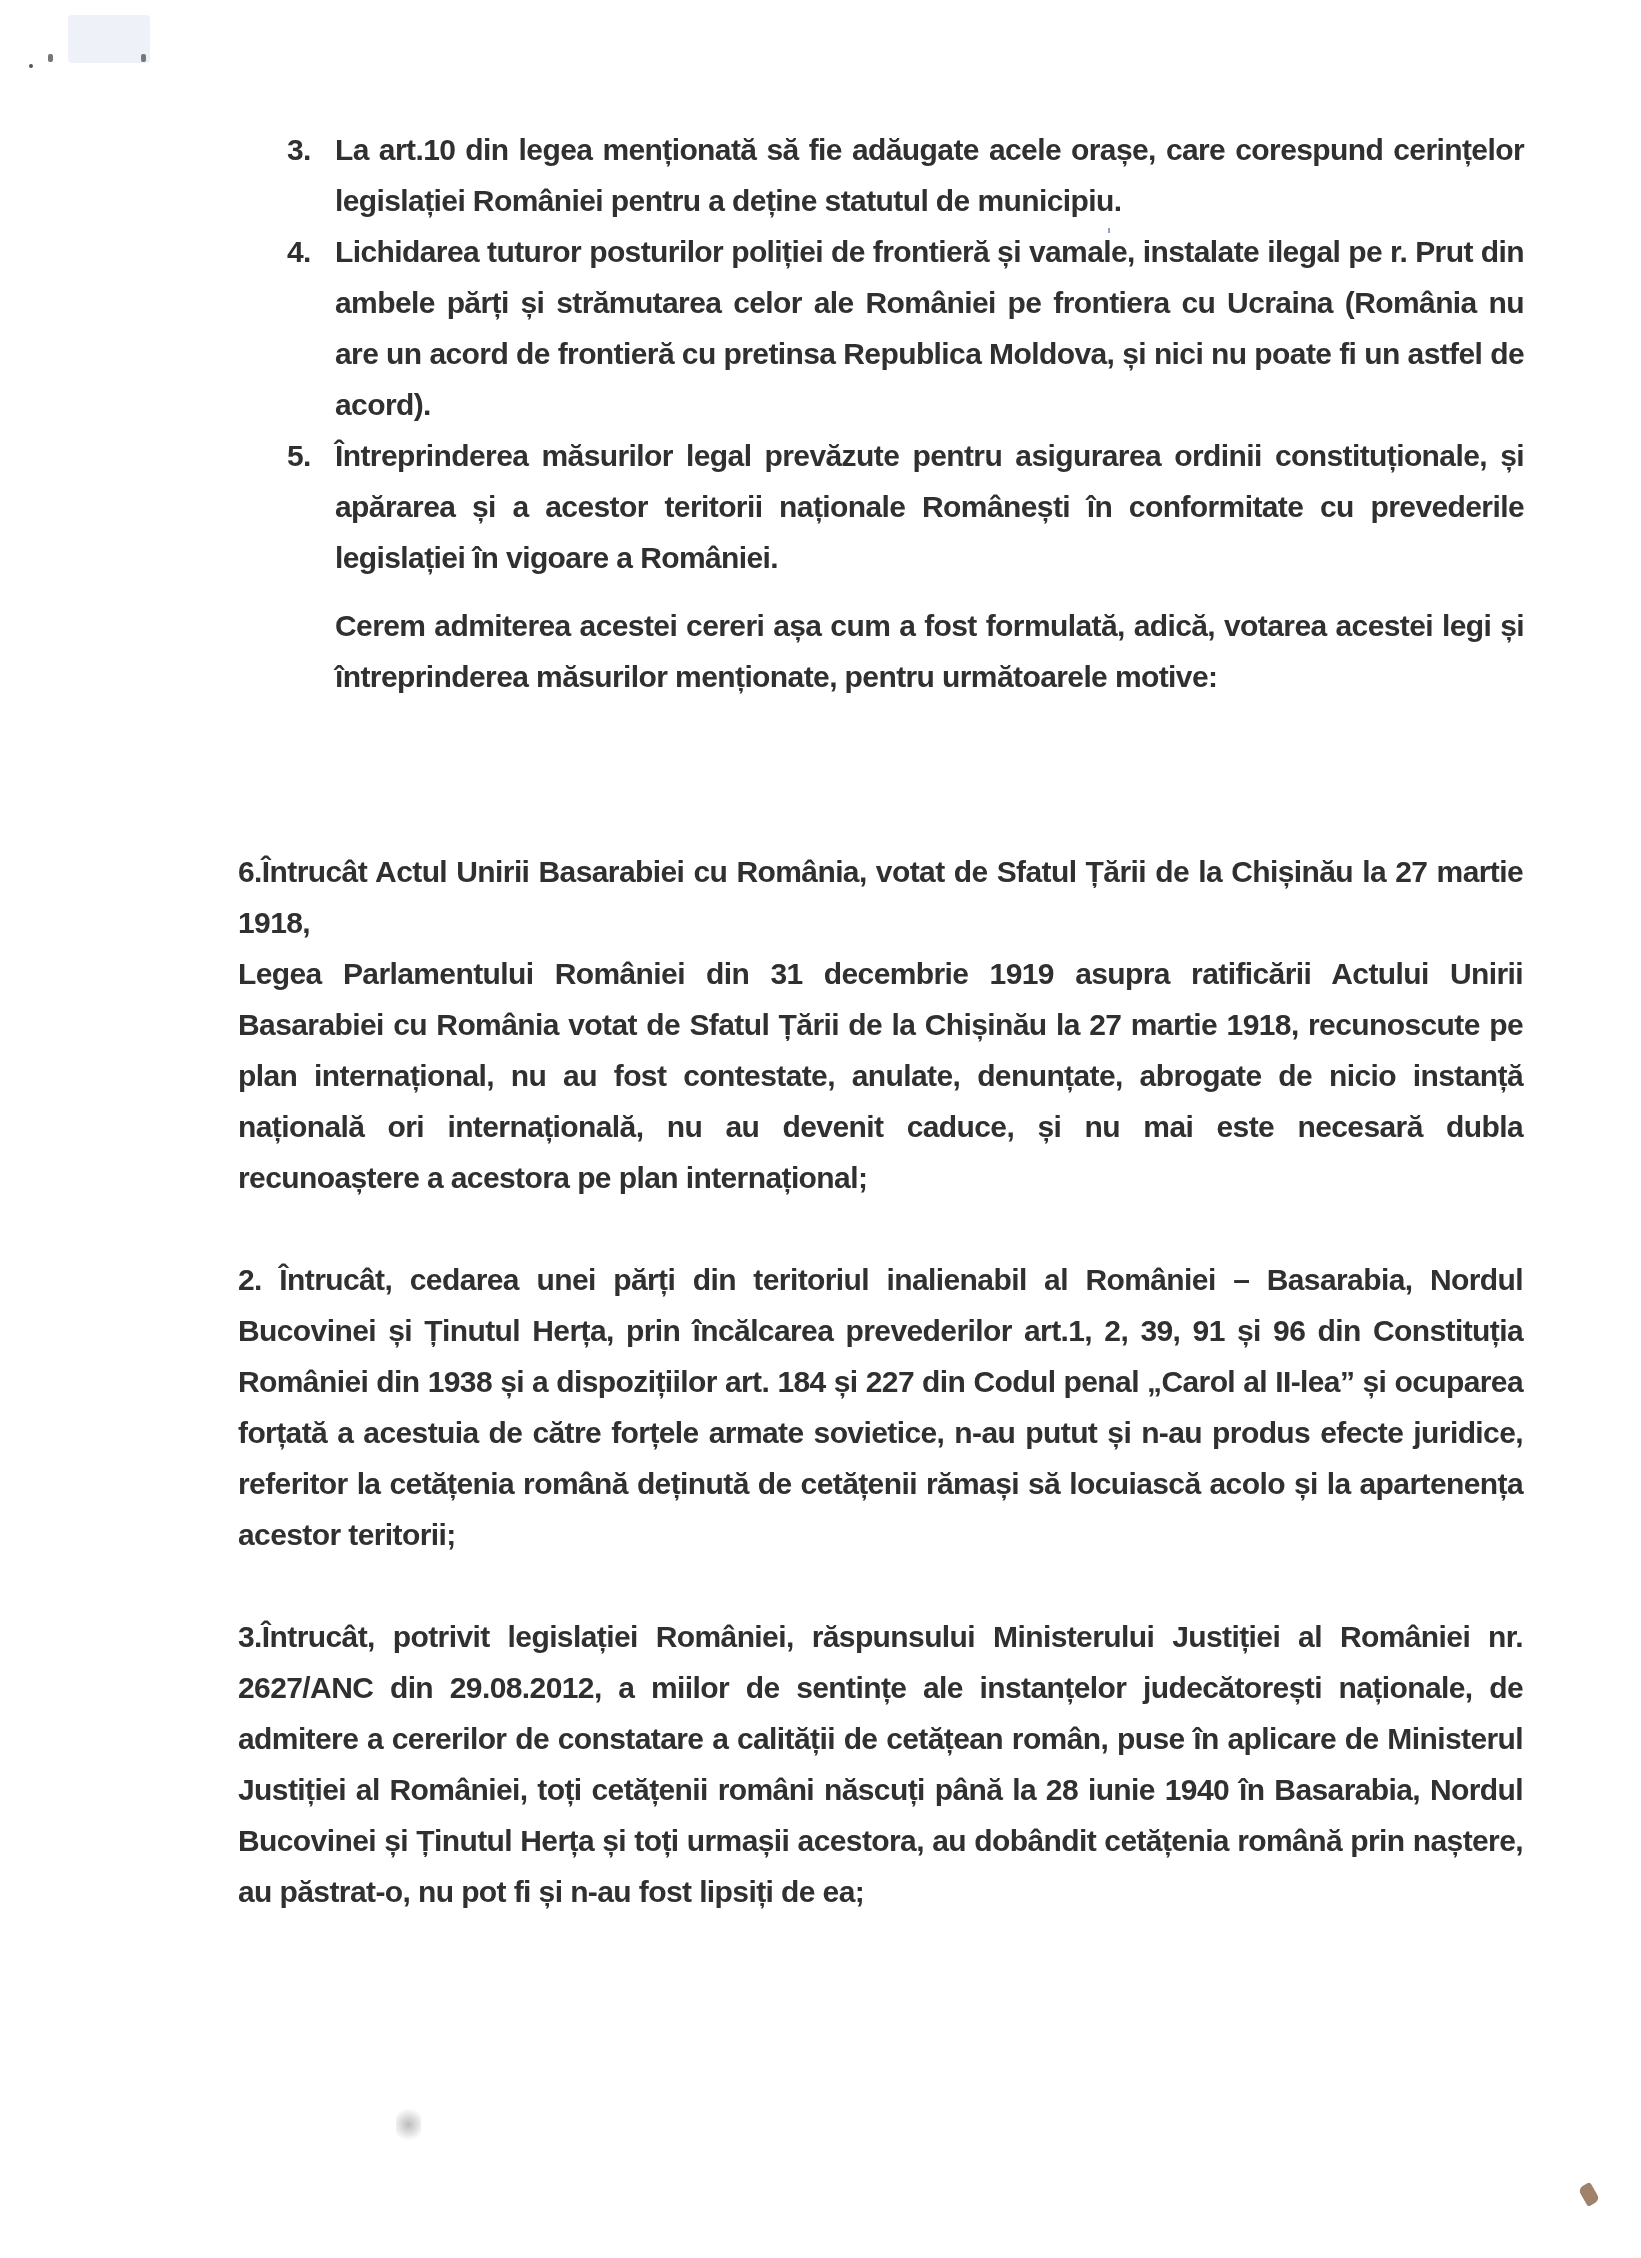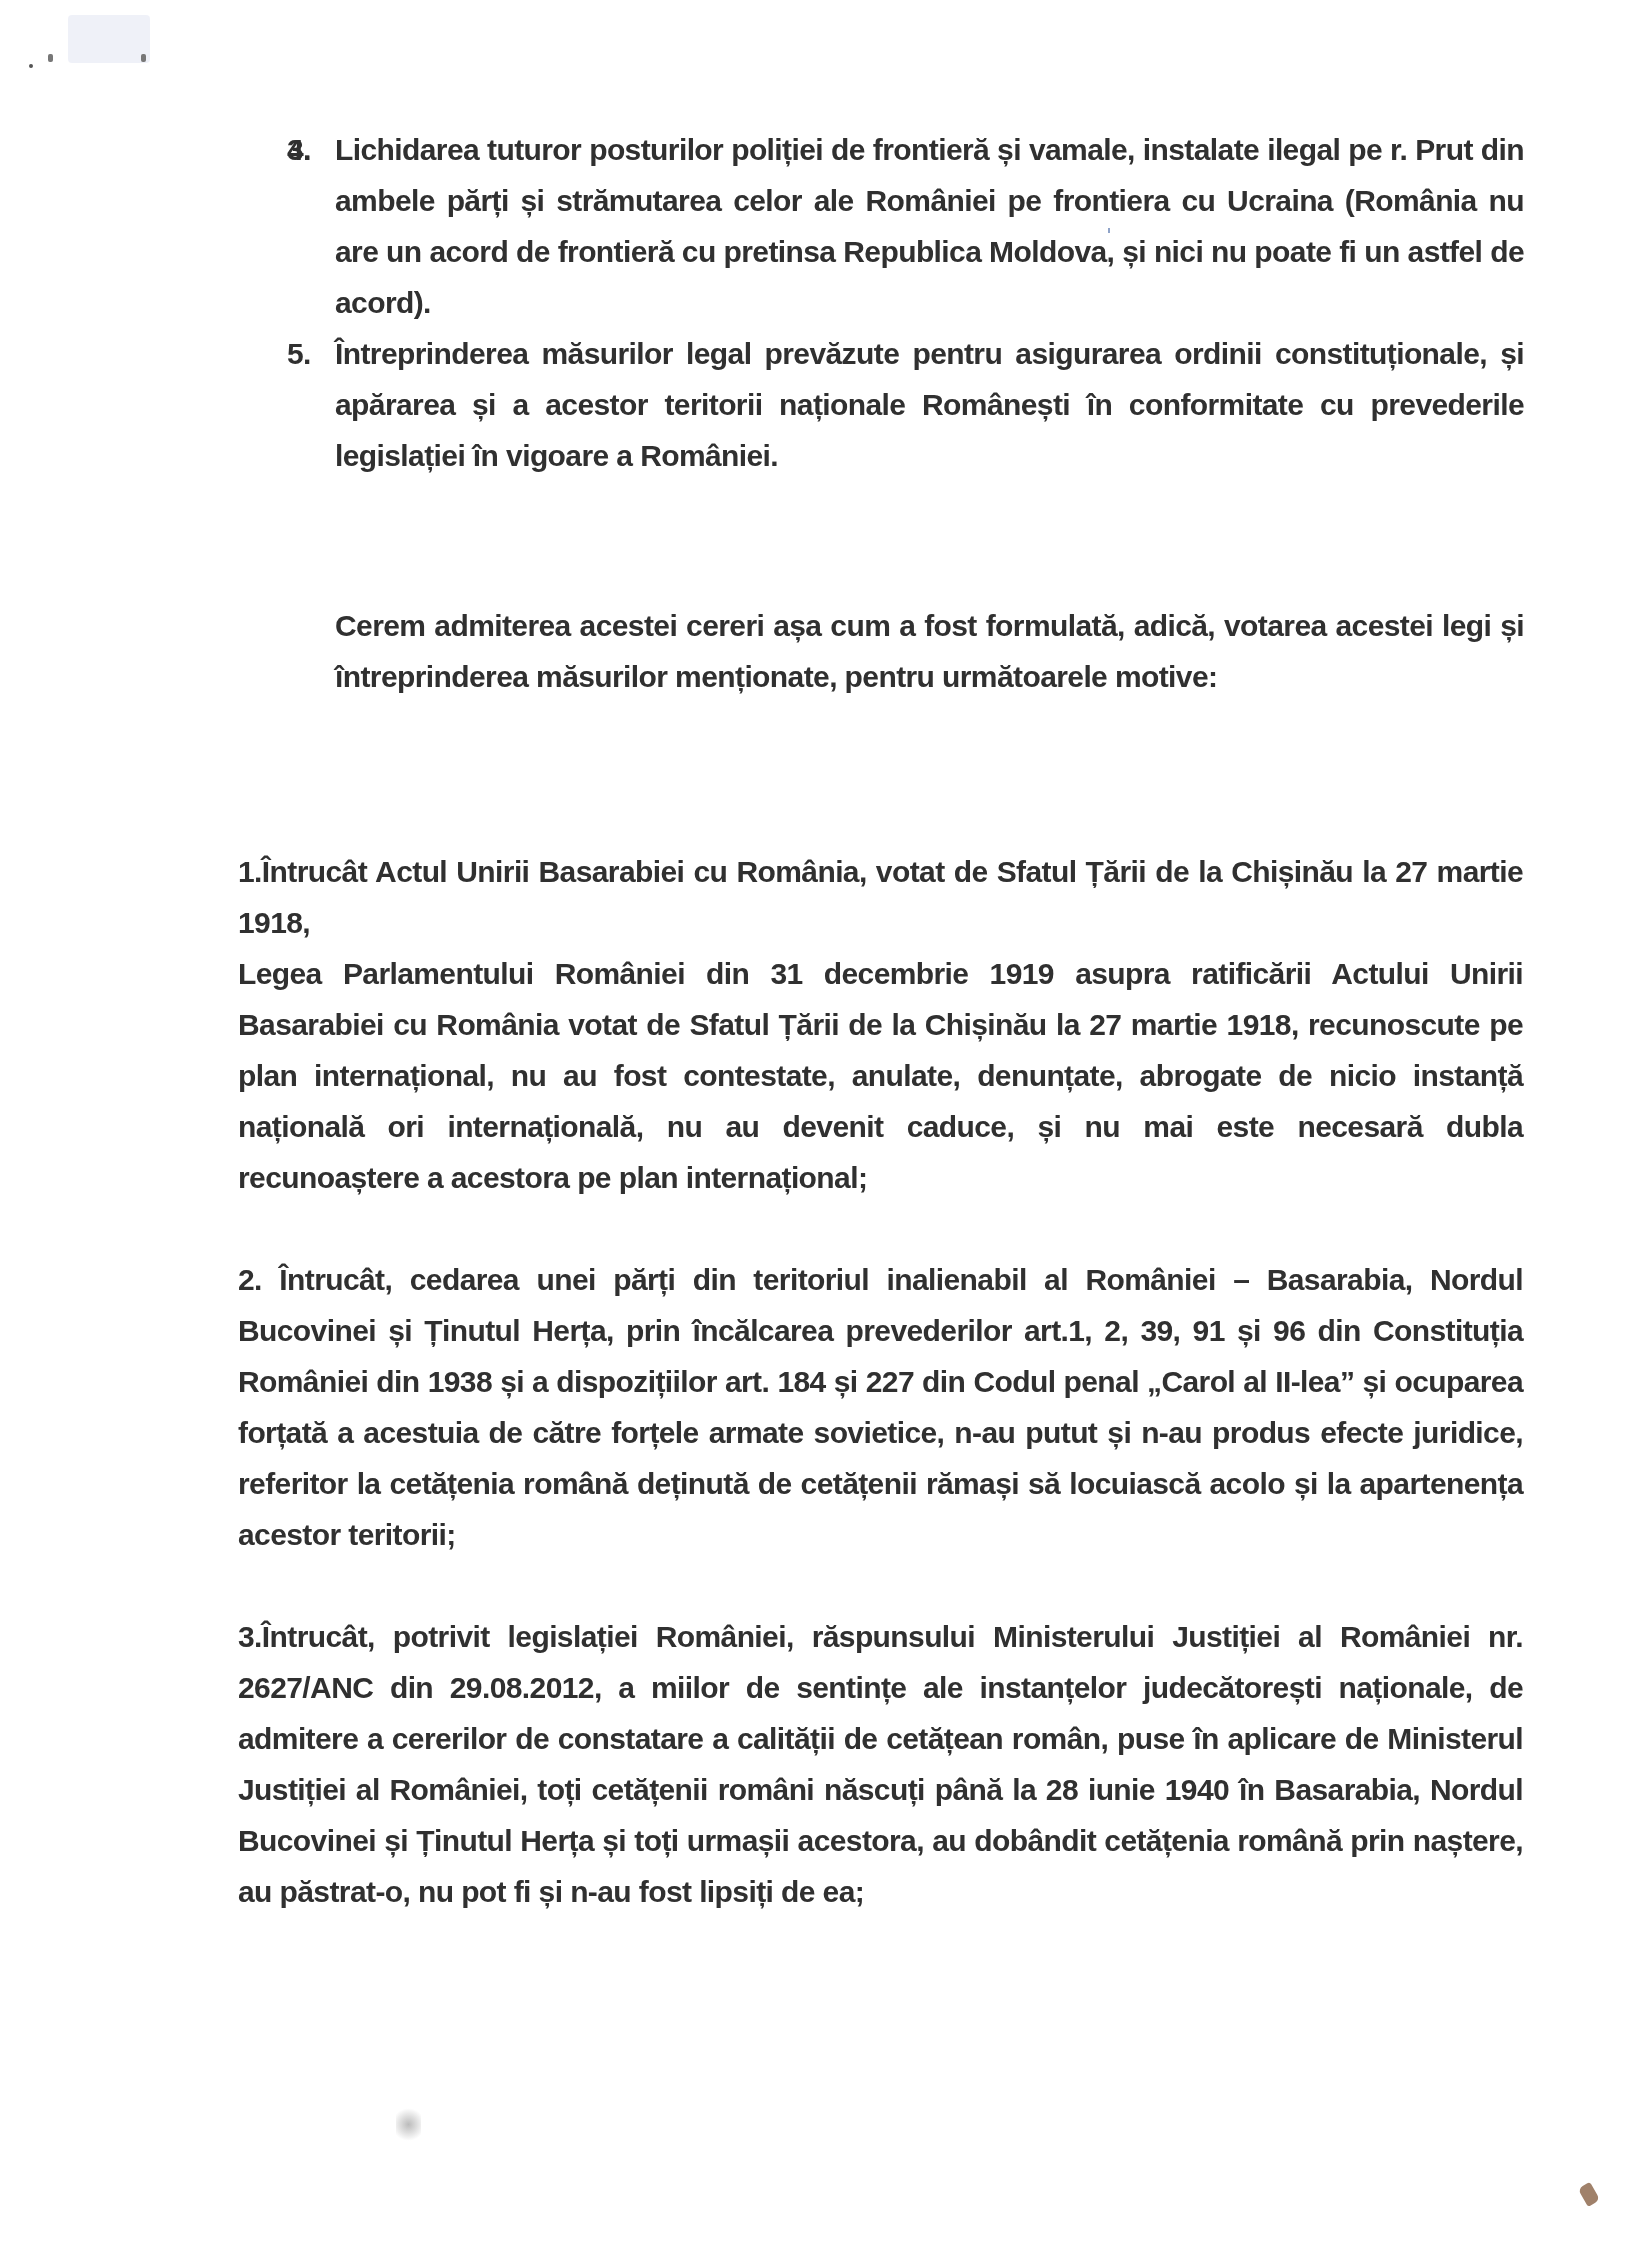--- a/index.html
+++ b/index.html
@@ -31,36 +31,37 @@
 
   <div class="artifact a1"></div>
   <div class="artifact a2"></div>
   <div class="artifact a3"></div>
   <div class="artifact a4"></div>
   <div class="artifact a7"></div>
 
   <ol class="list txt">
     <li>
       <span class="num">3.</span>
+      <span>La art.10 din legea menționată să fie adăugate acele orașe, care corespund cerințelor legislației României pentru a deține statutul de municipiu.</span>
     </li>
     <li>
       <span class="num">4.</span>
       <span>Lichidarea tuturor posturilor poliției de frontieră și vamale, instalate ilegal pe r. Prut din ambele părți și strămutarea celor ale României pe frontiera cu Ucraina (România nu are un acord de frontieră cu pretinsa Republica Moldova, și nici nu poate fi un astfel de acord).</span>
     </li>
     <li>
       <span class="num">5.</span>
       <span>Întreprinderea măsurilor legal prevăzute pentru asigurarea ordinii constituționale, și apărarea și a acestor teritorii naționale Românești în conformitate cu prevederile legislației în vigoare a României.</span>
     </li>
   </ol>
 
   <p class="request txt" style="margin:0;">Cerem admiterea acestei cereri așa cum a fost formulată, adică, votarea acestei legi și întreprinderea măsurilor menționate, pentru următoarele motive:</p>
 
   <div class="reasons txt">
     <div class="reason">
-      <p>1.Întrucât  Actul  Unirii Basarabiei cu România, votat de Sfatul Țării de la Chișinău la 27 martie 1918,</p>
+      <p>6.Întrucât  Actul  Unirii Basarabiei cu România, votat de Sfatul Țării de la Chișinău la 27 martie 1918,</p>
       <p>Legea Parlamentului României din 31 decembrie 1919 asupra ratificării Actului Unirii Basarabiei cu România votat de Sfatul Țării de la Chișinău la 27 martie 1918, recunoscute pe plan internațional, nu au fost contestate, anulate, denunțate, abrogate de nicio instanță națională ori internațională, nu au devenit caduce, și nu mai este necesară dubla recunoaștere a acestora pe plan internațional;</p>
     </div>
     <div class="reason">
       <p>2. Întrucât, cedarea unei părți din teritoriul inalienabil al României – Basarabia, Nordul Bucovinei și Ținutul Herța, prin încălcarea prevederilor art.1, 2, 39, 91 și 96 din Constituția României din 1938 și a dispozițiilor art. 184 și 227 din Codul penal „Carol al II-lea” și ocuparea forțată a acestuia de către forțele armate sovietice, n-au putut și n-au produs efecte juridice, referitor la cetățenia română deținută de cetățenii rămași să locuiască acolo și la apartenența acestor teritorii;</p>
     </div>
     <div class="reason">
       <p>3.Întrucât, potrivit legislației României, răspunsului Ministerului Justiției al României nr. 2627/ANC din 29.08.2012, a miilor de sentințe ale instanțelor judecătorești naționale, de admitere a cererilor de constatare a calității de cetățean român, puse în aplicare de Ministerul Justiției al României, toți cetățenii români născuți până la 28 iunie 1940 în Basarabia, Nordul Bucovinei și Ținutul Herța și toți urmașii acestora, au dobândit cetățenia română prin naștere, au păstrat-o, nu pot fi și n-au fost lipsiți de ea;</p>
     </div>
   </div>
 

